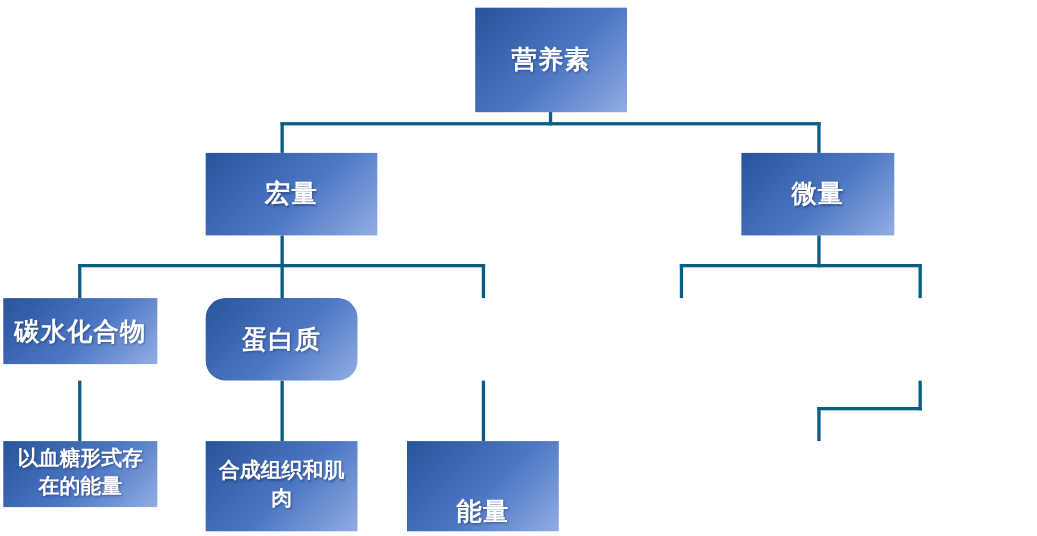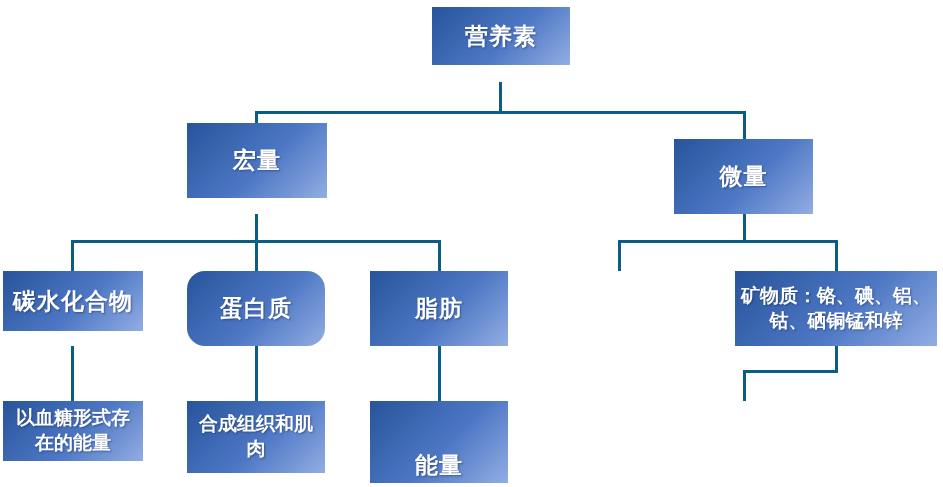--- a/index.html
+++ b/index.html
@@ -55,47 +55,41 @@
   <div class="line" style="left:618px; top:240px; width:3px; height:31px;"></div>
   <div class="line" style="left:835px; top:240px; width:3px; height:31px;"></div>
 
   <div class="line" style="left:71px; top:346px; width:3px; height:55px;"></div>
   <div class="line" style="left:255px; top:346px; width:3px; height:55px;"></div>
   <div class="line" style="left:438px; top:346px; width:3px; height:55px;"></div>
   <div class="line" style="left:835px; top:346px; width:3px; height:27px;"></div>
   <div class="line" style="left:743px; top:370px; width:95px; height:3px;"></div>
   <div class="line" style="left:743px; top:370px; width:3px; height:31px;"></div>
 
-  <div class="box lg" style="left:432px; top:7px; width:138px; height:58px;text-align:right;">
+  <div class="box lg" style="left:432px; top:7px; width:138px; height:95px;text-align:right;">
     <span>营养素</span>
   </div>
 
-  <div class="box lg" style="left:187px; top:123px; width:140px; height:75px;">
+  <div class="box lg" style="left:187px; top:139px; width:156px; height:75px;">
     <span>宏量</span>
   </div>
   <div class="box lg" style="left:674px; top:139px; width:139px; height:75px;">
     <span>微量</span>
   </div>
 
   <div class="box lg" style="left:3px; top:271px; width:140px; height:60px;">
     <span>碳水化合物</span>
   </div>
   <div class="box lg" style="left:187px; top:271px; width:138px; height:75px;border-radius:18px;">
     <span>蛋白质</span>
   </div>
-  <div class="box lg" style="left:370px; top:271px; width:138px; height:75px;">
-    <span>脂肪</span>
-  </div>
-  <div class="box sm" style="left:735px; top:271px; width:202px; height:75px;">
-    <span>矿物质：铬、碘、铝、钴、硒铜锰和锌</span>
-  </div>
 
   <div class="box sm" style="left:3px; top:401px; width:140px; height:60px;">
     <span>以血糖形式存在的能量</span>
   </div>
-  <div class="box sm" style="left:187px; top:401px; width:138px; height:72px;">
+  <div class="box sm" style="left:187px; top:401px; width:138px; height:82px;">
     <span>合成组织和肌肉</span>
   </div>
   <div class="box lg" style="left:370px; top:401px; width:138px; height:82px;align-items:flex-end;">
     <span>能量</span>
   </div>
 
 </div>
 
 </body></html>

